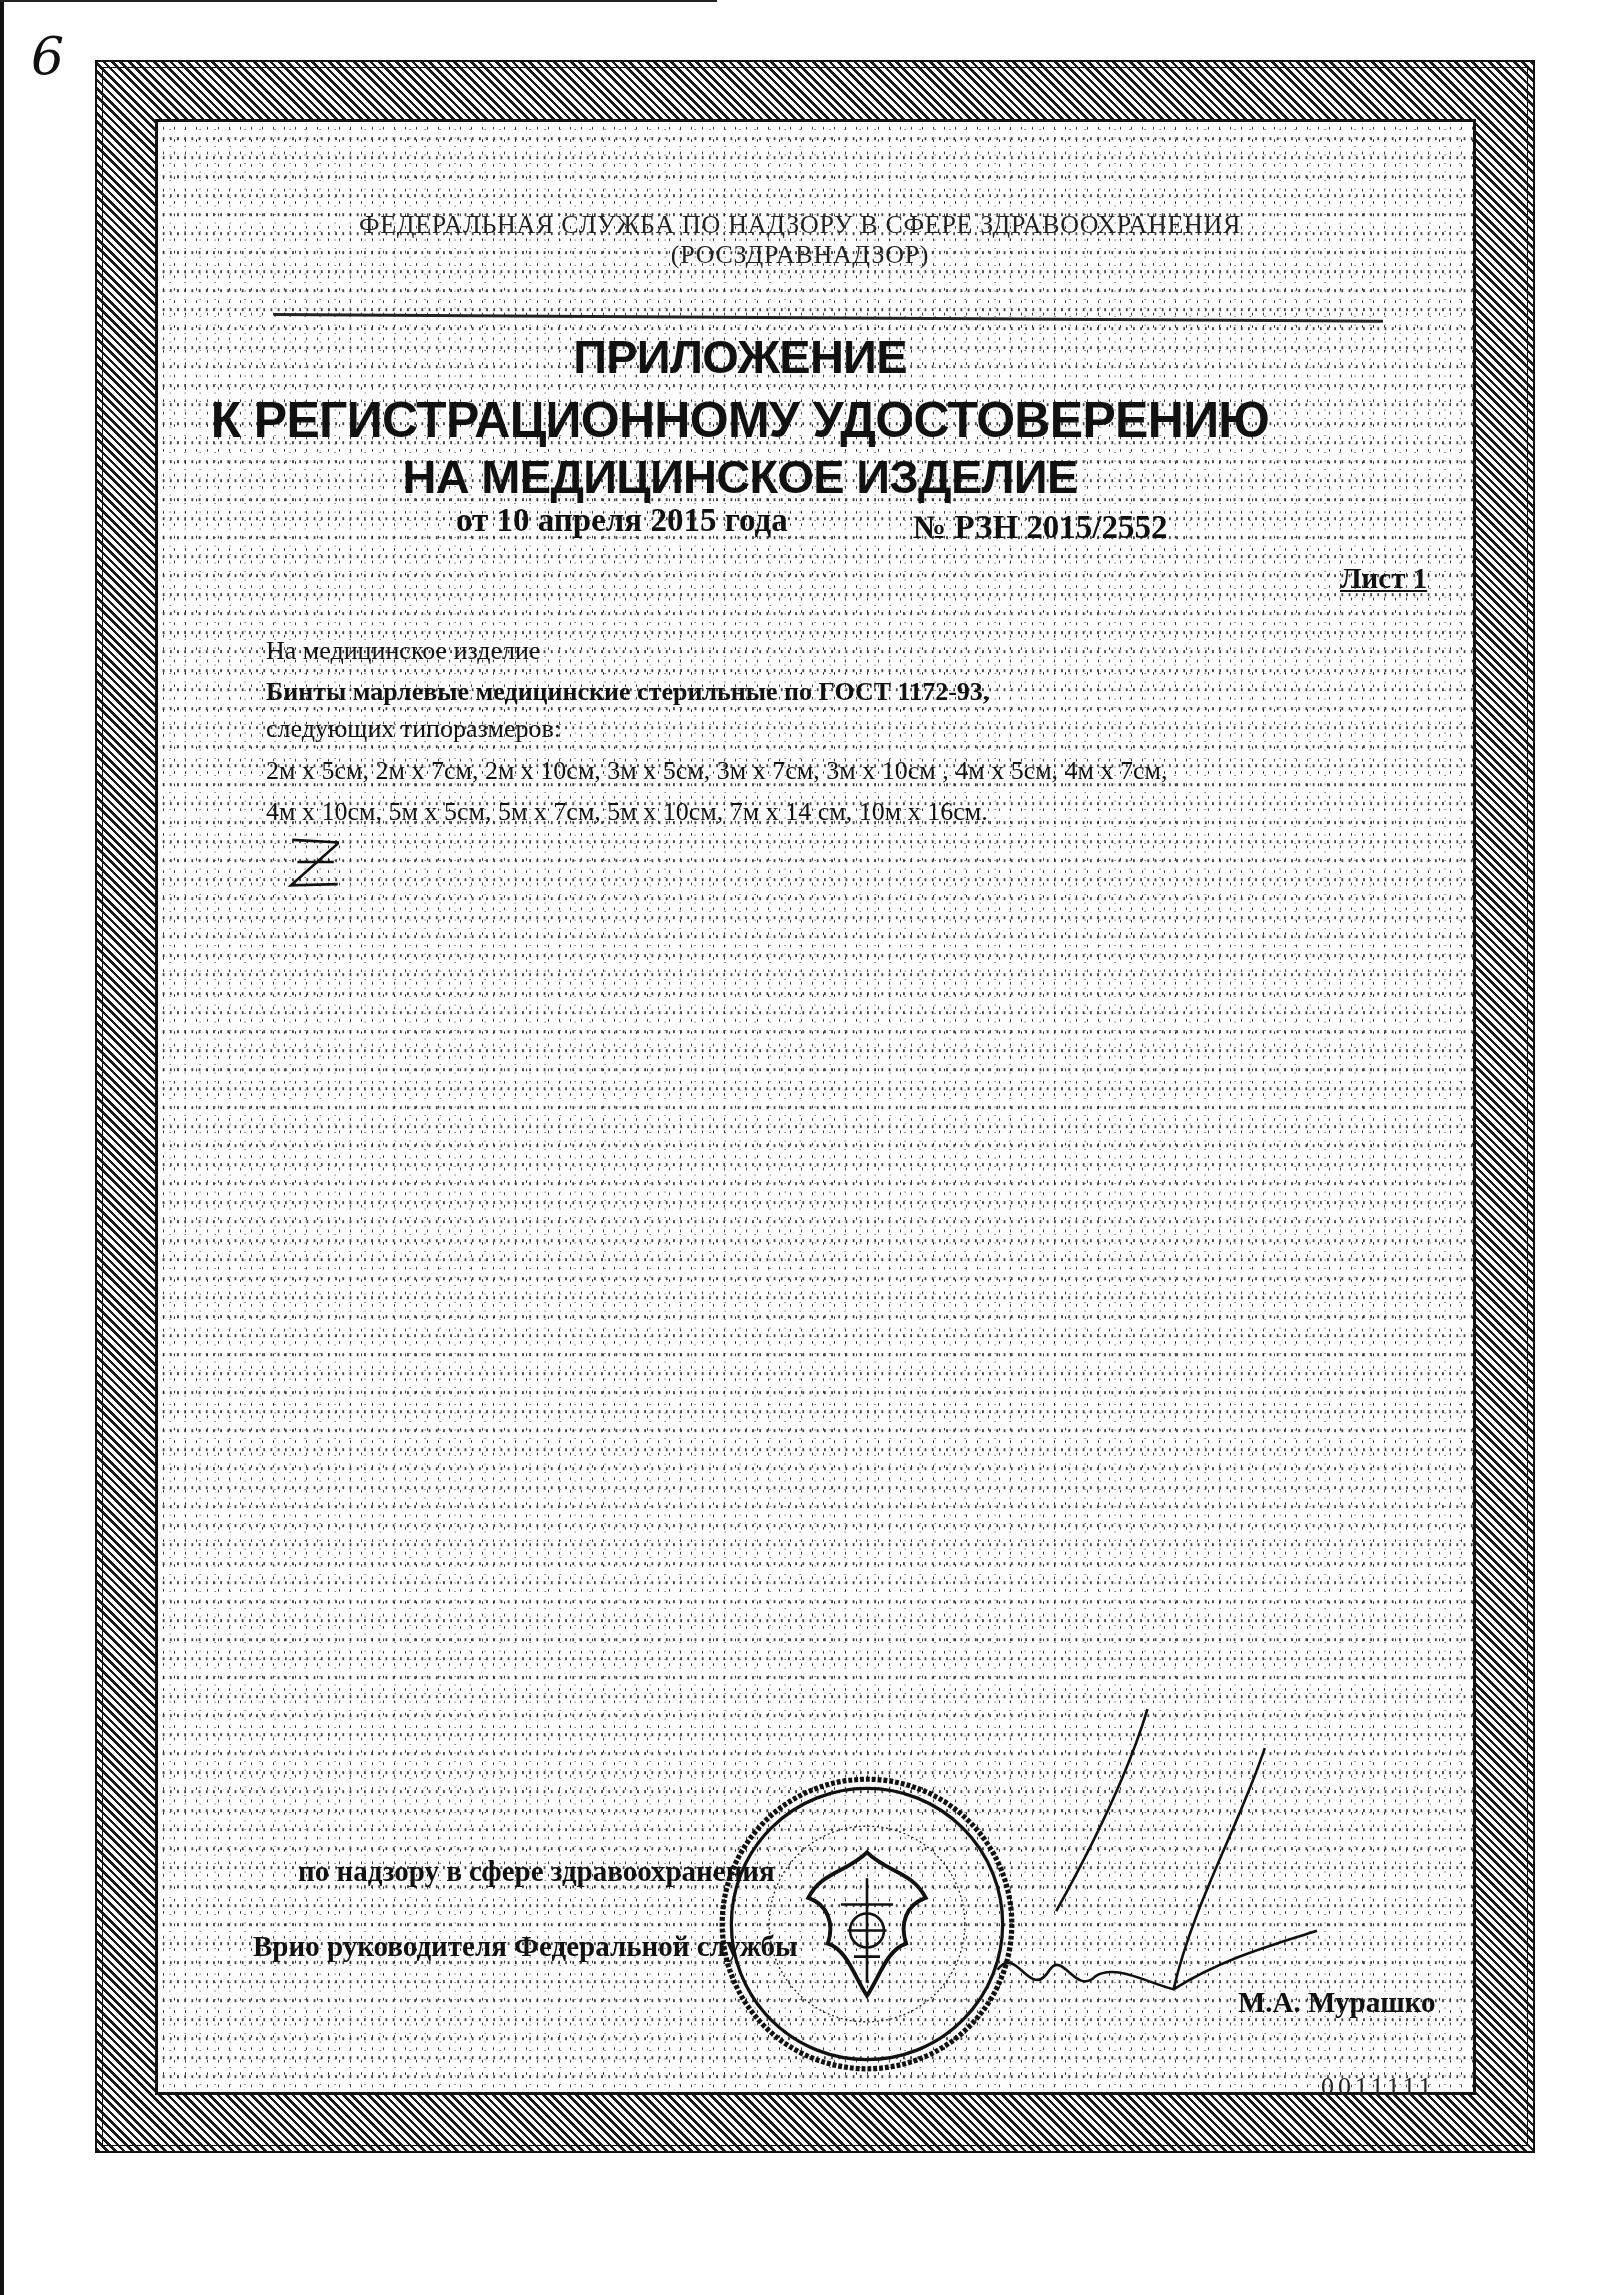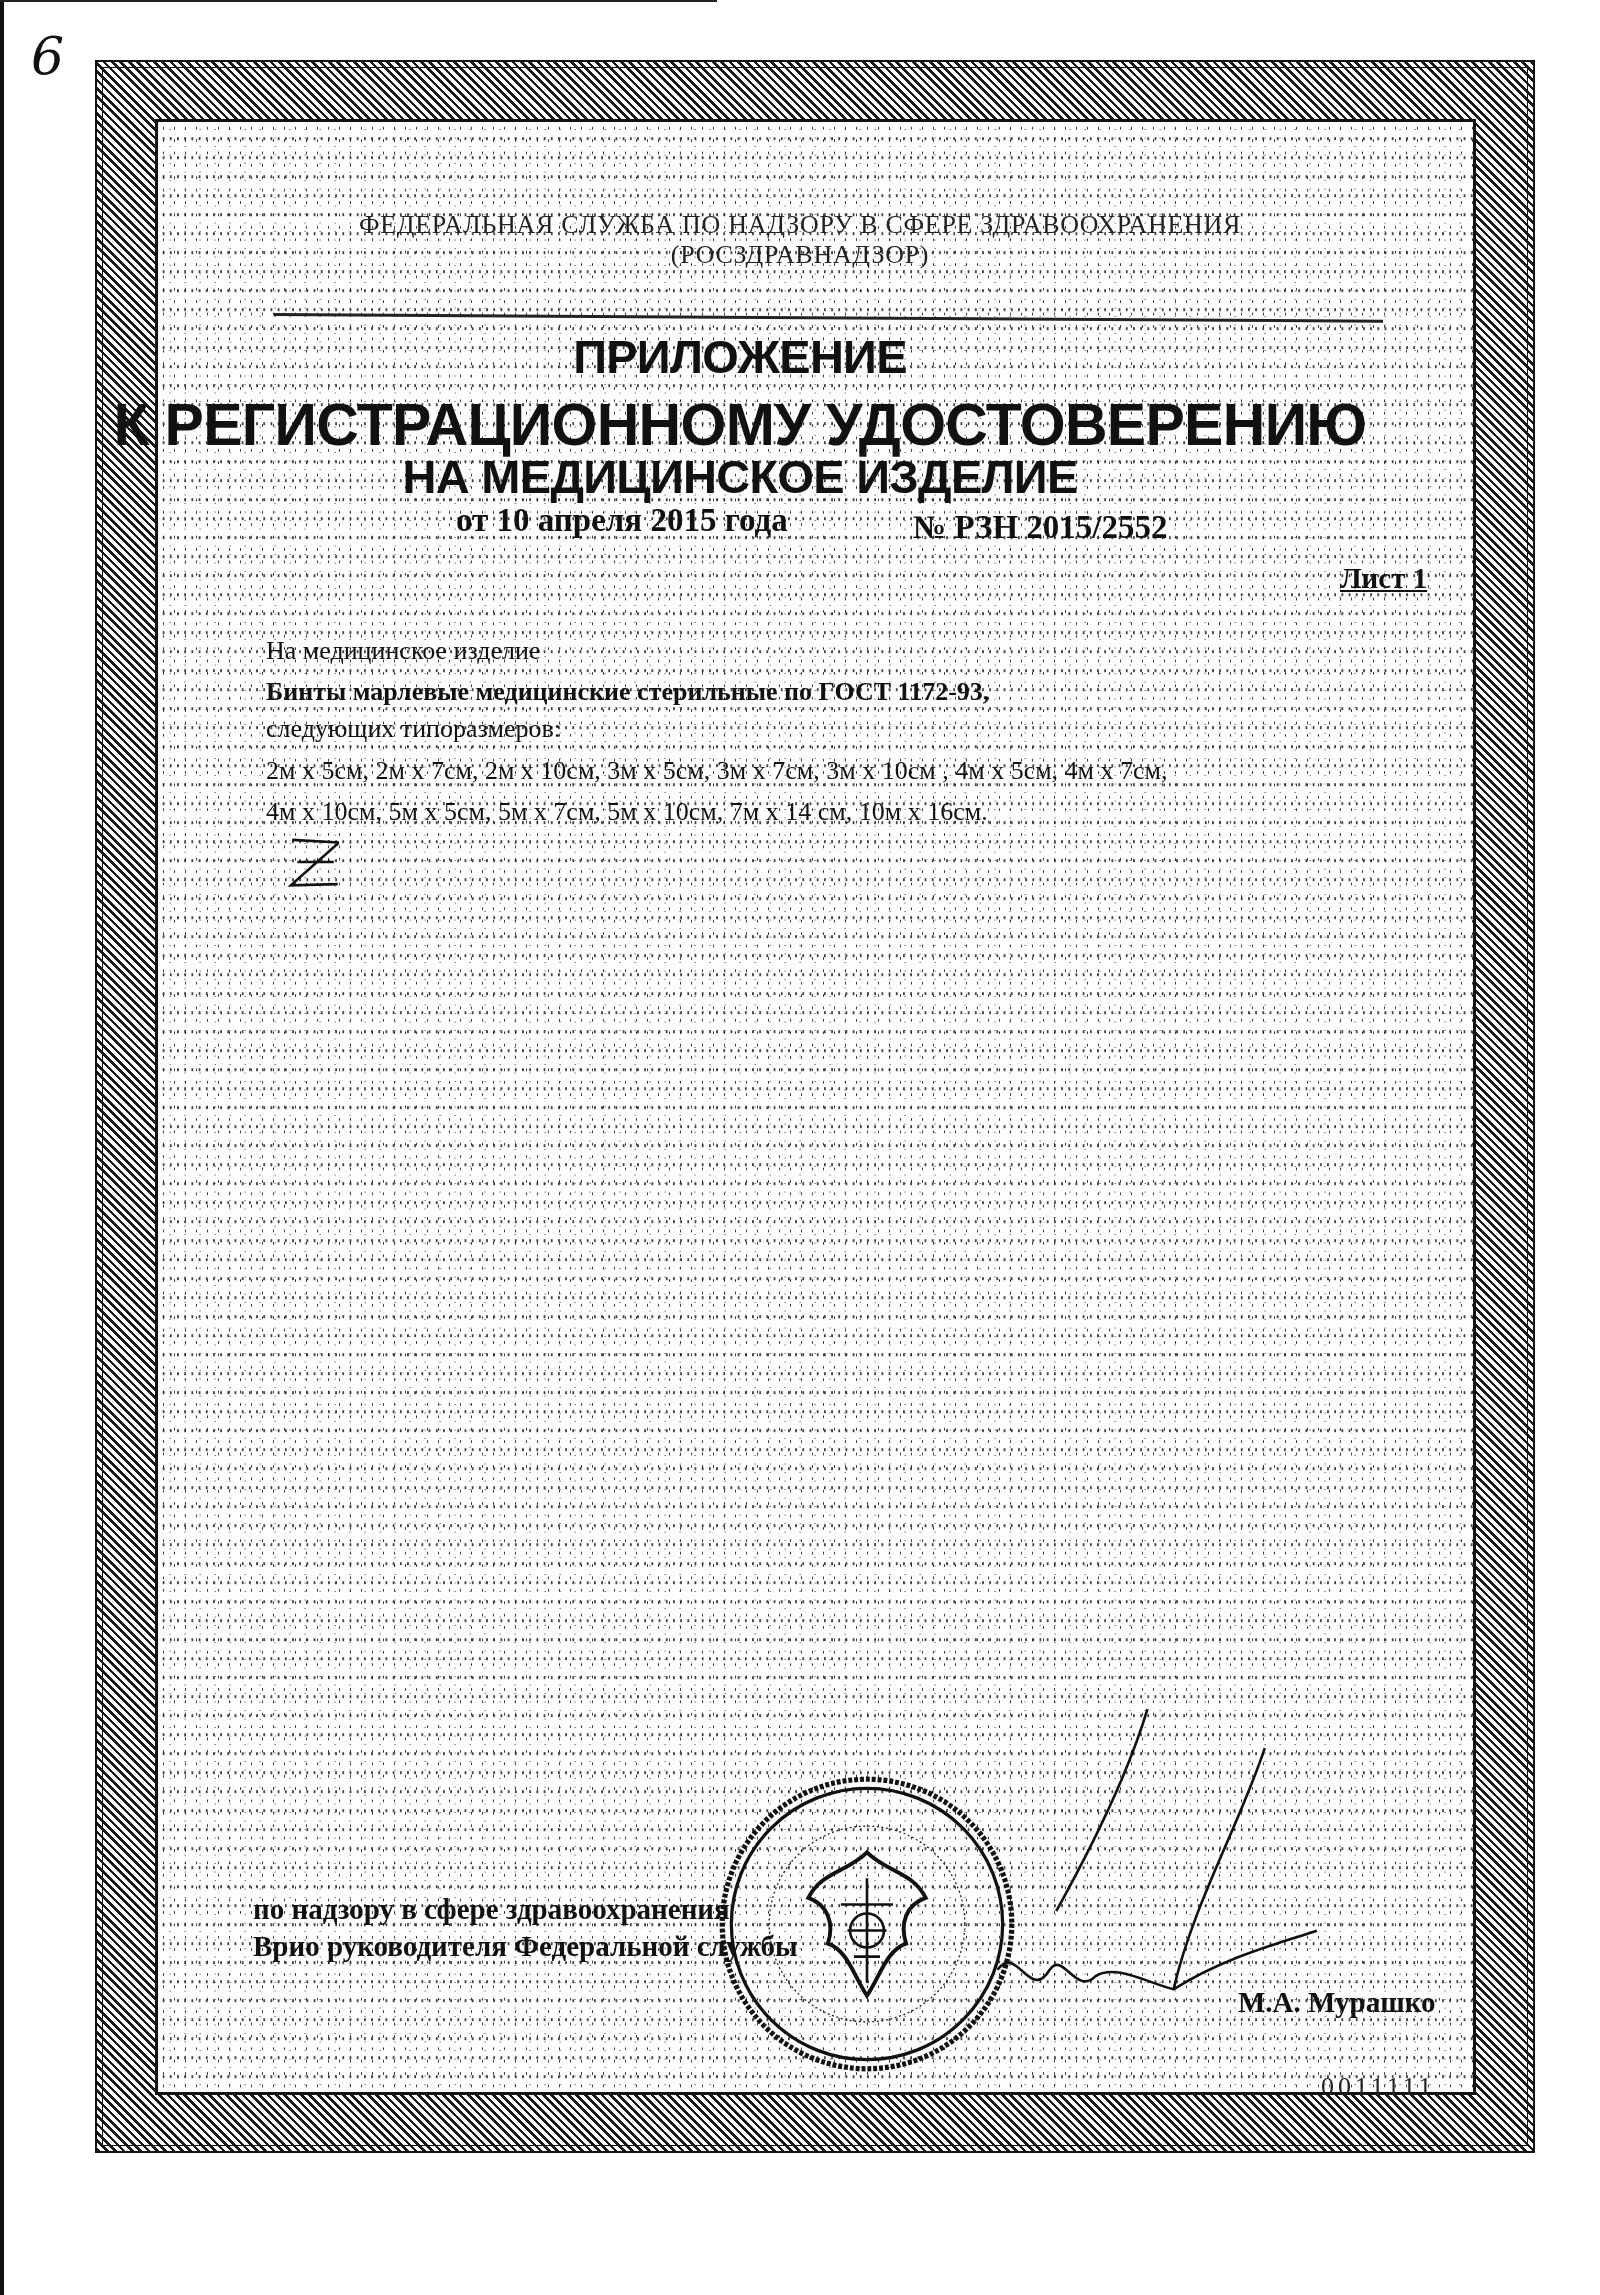--- a/index.html
+++ b/index.html
@@ -33,40 +33,40 @@
     background-position: 0 0, 4.6px 3.3px, 2px 7.2px;
   }
 
   .agency-header { position: absolute; left: 0; width: 1600px; text-align: center; font-size: 26px; letter-spacing: 0.7px; color: #222; }
   .agency-line1 { top: 210px; }
   .agency-line2 { top: 240px; }
   .header-rule { position: absolute; left: 274px; top: 313px; width: 1109px; height: 2.6px; background: #222; transform: rotate(0.35deg); transform-origin: left; }
 
   .title-block { position: absolute; left: 0; width: 1480px; text-align: center; font-family: "Liberation Sans", "DejaVu Sans", sans-serif; font-weight: bold; color: #111; letter-spacing: -0.7px; }
   .title-1 { top: 329px; font-size: 47px; }
-  .title-2 { top: 391px; font-size: 59px; }
+  .title-2 { top: 391px; font-size: 50px; }
   .title-3 { top: 449px; font-size: 47px; }
 
   .date-line { position: absolute; left: 456px; top: 502px; font-size: 33px; font-weight: bold; }
   .reg-number { position: absolute; left: 913px; top: 509px; font-size: 33px; font-weight: bold; }
 
   .sheet-label { position: absolute; left: 1340px; top: 562px; font-size: 29px; font-weight: bold; text-decoration: underline; }
 
   .body-text { position: absolute; left: 266px; font-size: 26px; color: #111; white-space: nowrap; }
   .line-intro { top: 636px; }
   .line-product { top: 677px; font-weight: bold; text-align: center; }
   .line-sizes-label { top: 714px; }
   .line-sizes-1 { top: 756px; }
   .line-sizes-2 { top: 797px; }
 
   .z-mark { position: absolute; left: 287px; top: 836px; width: 52px; height: 52px; }
 
   .signatory-title { position: absolute; left: 253px; font-size: 29px; font-weight: bold; }
   .sig-line1 { top: 1930px; }
-  .sig-line2 { top: 1893px; }
+  .sig-line2 { top: 1855px; margin-left: 45px; }
   .signatory-name { position: absolute; left: 1238px; top: 1986px; font-size: 29px; font-weight: bold; }
 
   .official-seal { position: absolute; left: 717px; top: 1774px; width: 300px; height: 300px; }
   .signature { position: absolute; left: 978px; top: 1696px; width: 365px; height: 339px; }
 
   .form-number { position: absolute; left: 1321px; top: 2072px; font-size: 26px; letter-spacing: 3.9px; color: #222; }
 </style>
 </head>
 <body>
 

